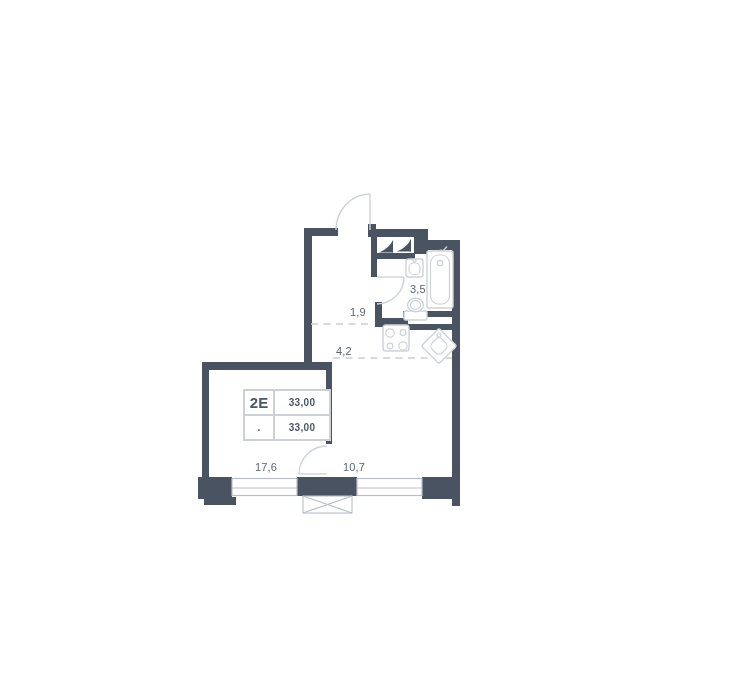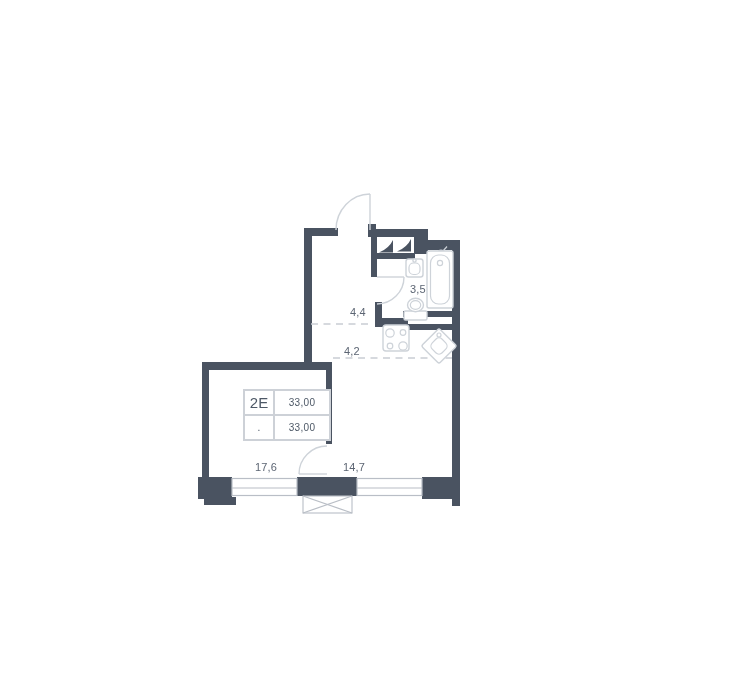--- a/index.html
+++ b/index.html
@@ -32,20 +32,21 @@
   }
   .unit-table{
     position:absolute;left:243px;top:389px;
     display:grid;grid-template-columns:30px 56px;grid-auto-rows:25px;
     border:1px solid var(--tableBorder);background:#fff;box-sizing:border-box;
   }
   .unit-table .cell{
     display:flex;align-items:center;justify-content:center;
     border:0.5px solid var(--tableBorder);box-sizing:border-box;
     color:var(--unitText);
+    font-weight:bold;
   }
   .cell-type{font-size:15px;}
   .cell-area{font-size:10px;letter-spacing:.3px;}
   .cell-dot{font-size:10px;color:var(--window);}
 </style>
 </head>
 <body>
 
 <div class="canvas">
   <svg width="747" height="700" viewBox="0 0 747 700">
@@ -141,24 +142,24 @@
     </g>
 
     <g>
       <rect class="shaft" x="303" y="496" width="49" height="17"></rect>
       <line class="winline" x1="303" y1="496" x2="352" y2="513"></line>
       <line class="winline" x1="303" y1="513" x2="352" y2="496"></line>
     </g>
   </svg>
 
   <div class="lbl" style="left:418px;top:289px">3,5</div>
-  <div class="lbl" style="left:358px;top:312px">4,4</div>
-  <div class="lbl" style="left:352px;top:351px">4,2</div>
+  <div class="lbl" style="left:358px;top:312px">1,9</div>
+  <div class="lbl" style="left:344px;top:351px">4,2</div>
   <div class="lbl" style="left:266px;top:467px">17,6</div>
-  <div class="lbl" style="left:354px;top:467px">14,7</div>
+  <div class="lbl" style="left:354px;top:467px">10,7</div>
 
   <div class="unit-table">
     <div class="cell cell-type">2E</div>
     <div class="cell cell-area">33,00</div>
     <div class="cell cell-dot">.</div>
     <div class="cell cell-area">33,00</div>
   </div>
 </div>
 
 </body></html>

